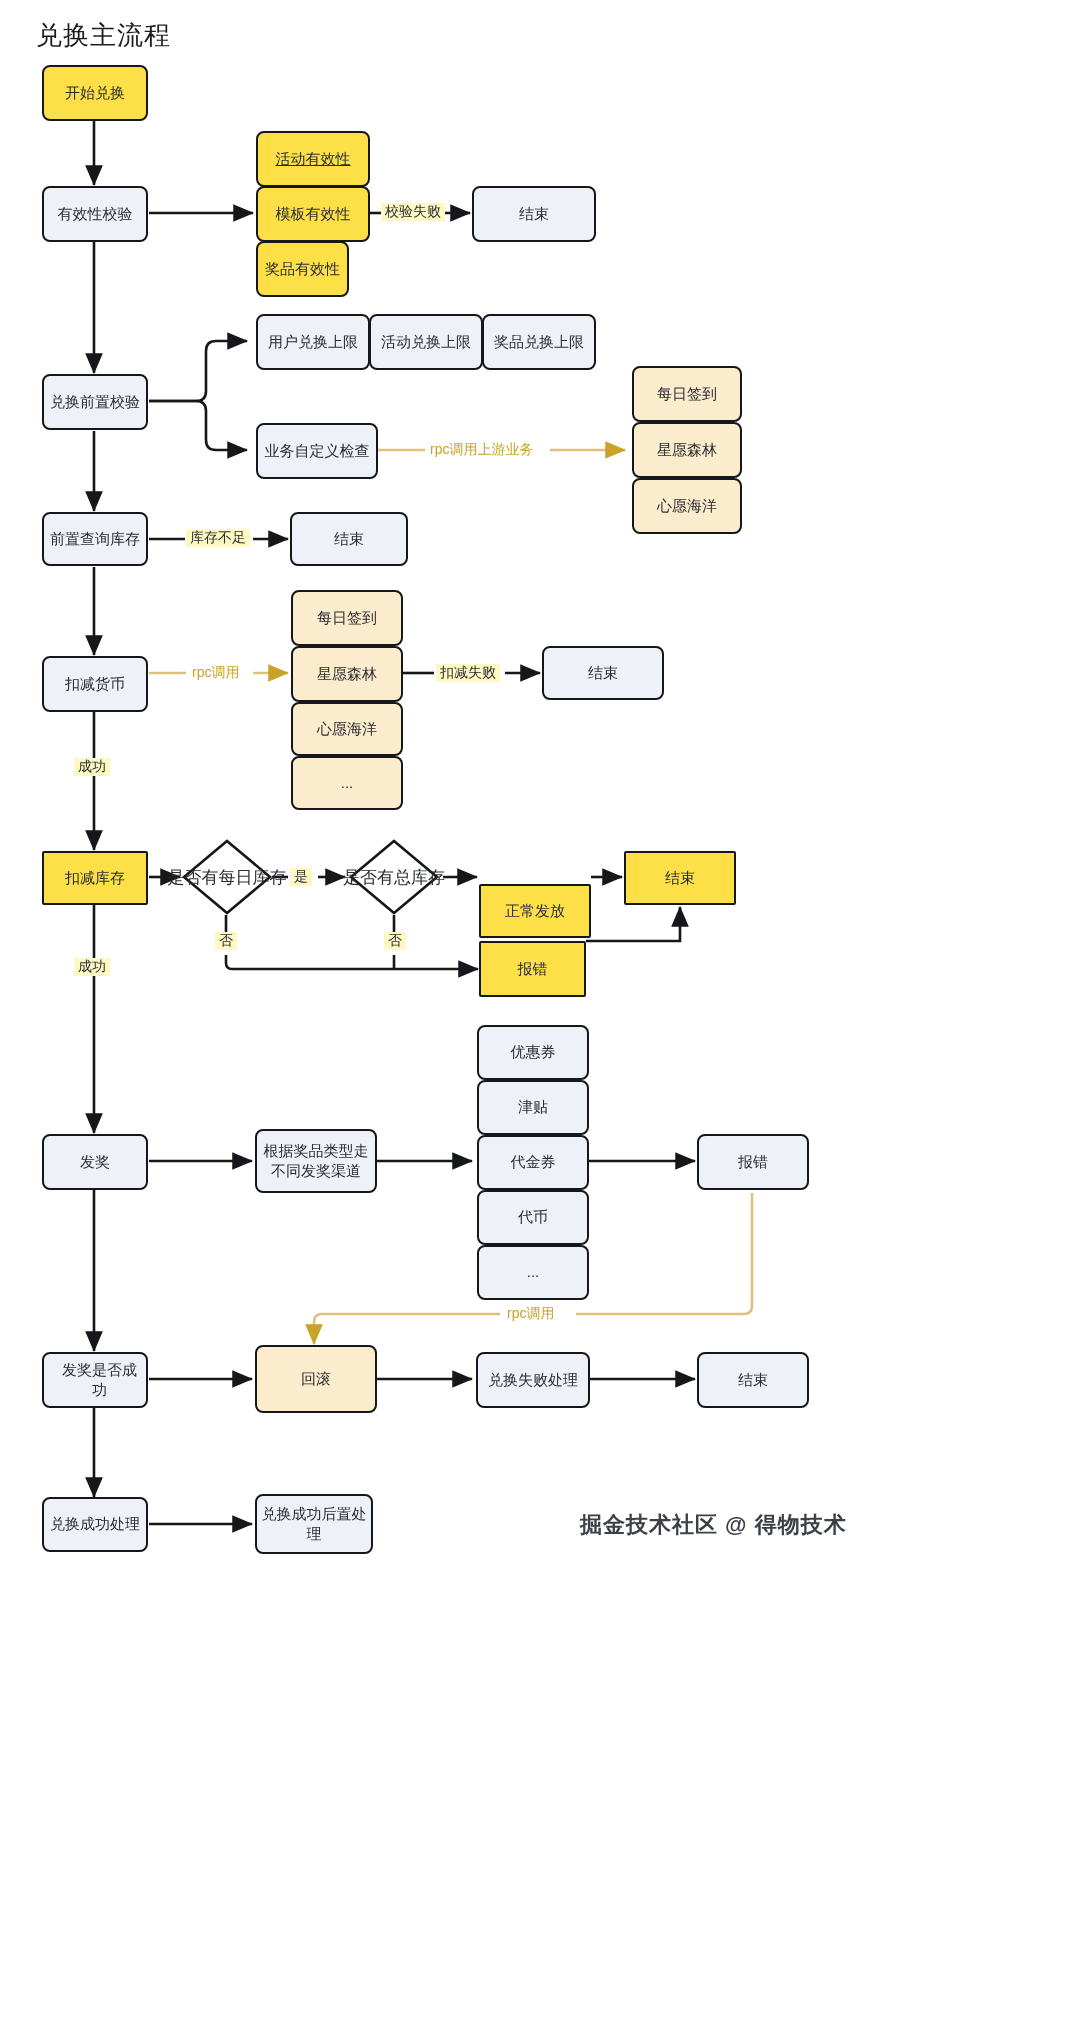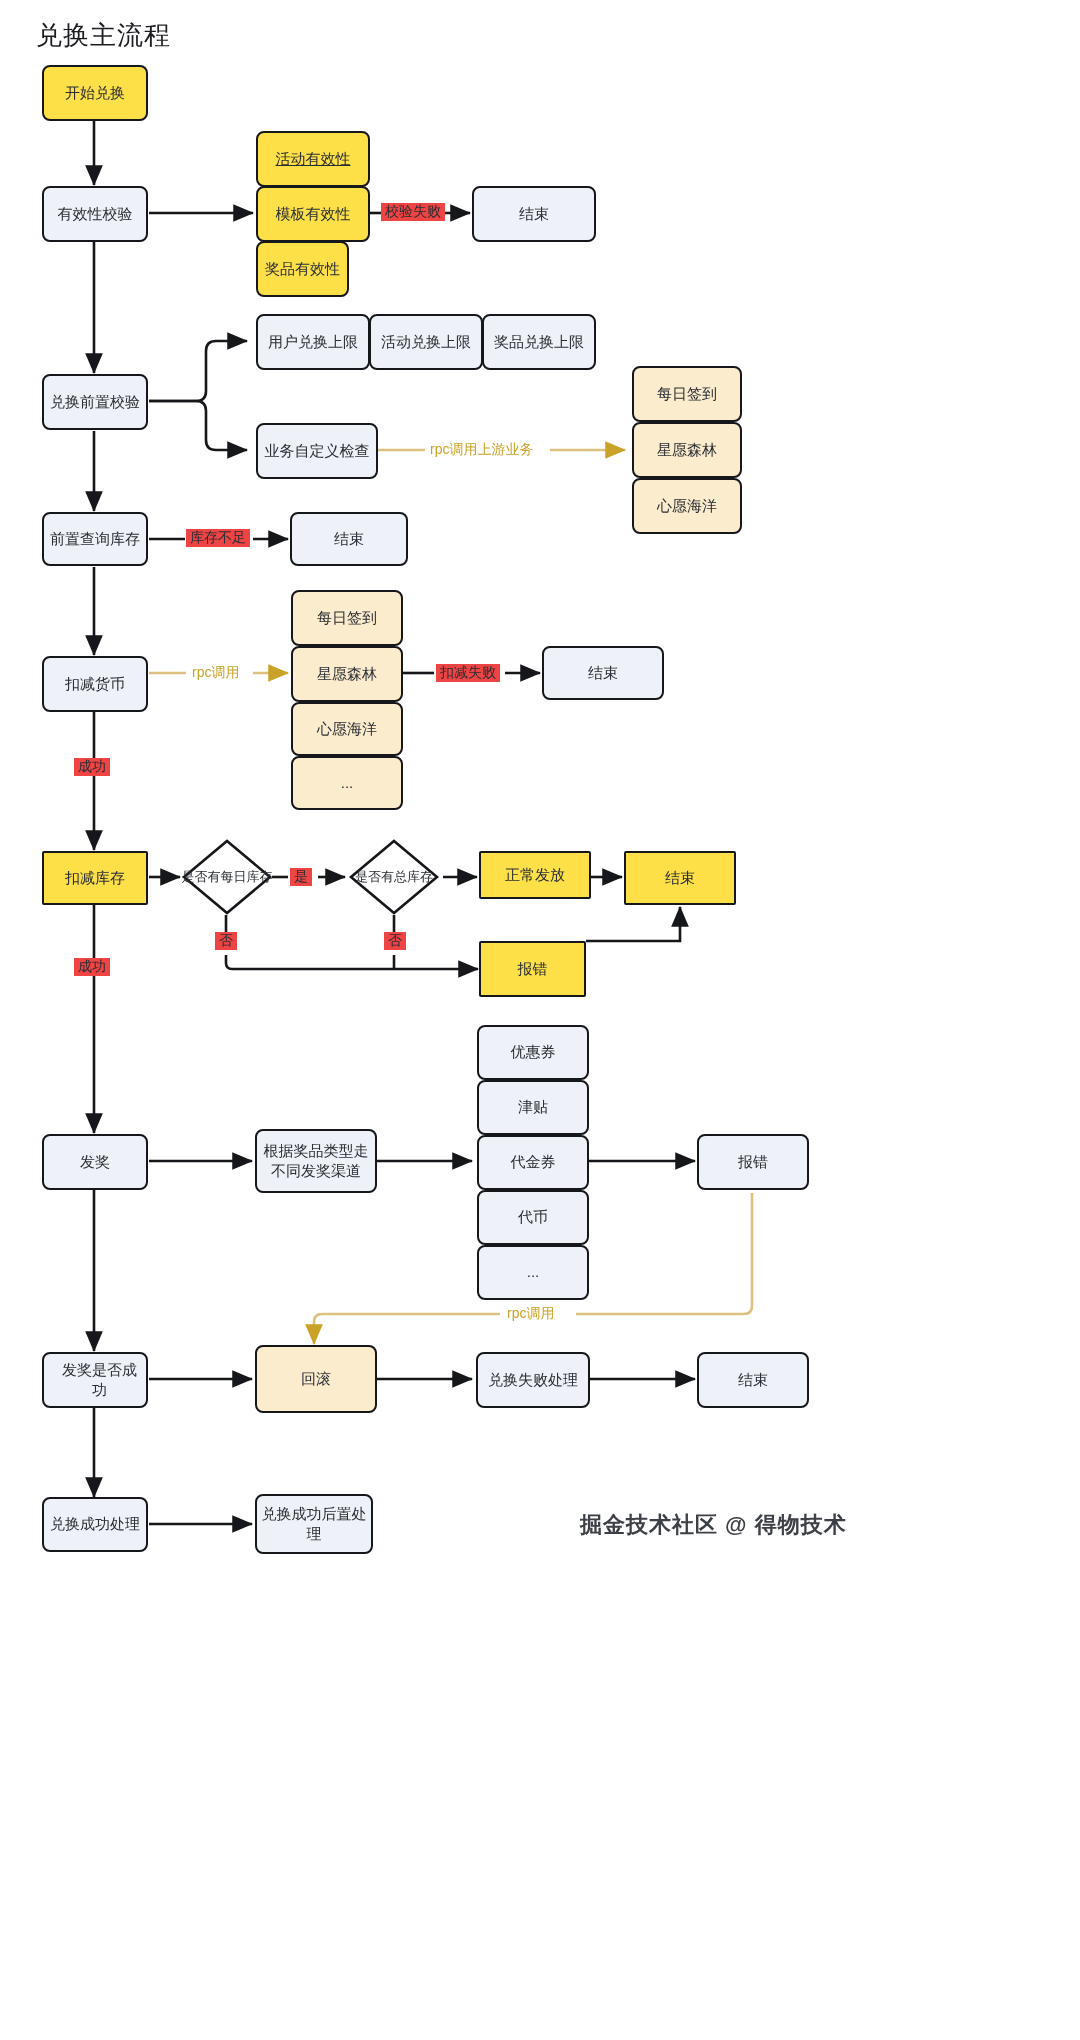--- a/index.html
+++ b/index.html
@@ -45,21 +45,21 @@
     padding:2px 4px;
   }
   .node.blue{background:#eef1f7;}
   .node.white{background:#fde047;}
   .node.yellow{background:#fbeccd;}
   .node.sharp{border-radius:2px;}
   .edge-label{
     position:absolute;
     font-size:14px;
     color:#2a2d33;
-    background:#ef4444;
+    background:#fef9c3;
     padding:0 4px;
     white-space:nowrap;
   }
   .edge-label.rpc{
     color:#c9a227;
     background:#ffffff;
   }
   .diamond{
     position:absolute;
     display:flex;
@@ -67,21 +67,21 @@
     justify-content:center;
   }
   .diamond .dshape{
     position:absolute;
     left:0;top:0;
     width:100%;height:100%;
   }
   .diamond .dtext{
     position:relative;
     z-index:2;
-    font-size:13px;
+    font-size:17px;
     color:#2a2d33;
     white-space:nowrap;
   }
   .watermark{
     position:absolute;
     font-size:22px;
     color:#3d4046;
     font-weight:bold;
     letter-spacing:1px;
     white-space:nowrap;
@@ -238,21 +238,21 @@
   <div class="diamond" style="left:348px;top:838px;width:92px;height:78px;">
     <svg class="dshape" viewBox="0 0 92 78">
       <polygon points="46,3 89,39 46,75 3,39" fill="#ffffff" stroke="#15171a" stroke-width="2.6"></polygon>
     </svg>
     <span class="dtext">是否有总库存</span>
   </div>
 
   <div class="edge-label" style="left:215px;top:932px;">否</div>
   <div class="edge-label" style="left:384px;top:932px;">否</div>
 
-  <div class="node sharp white" style="left:479px;top:851px;width:112px;height:48px;">正常发放</div>
+  <div class="node sharp white" style="left:479px;top:884px;width:112px;height:54px;">正常发放</div>
   <div class="node sharp white" style="left:624px;top:851px;width:112px;height:54px;">结束</div>
   <div class="node sharp white" style="left:479px;top:941px;width:107px;height:56px;">报错</div>
 
   <div class="edge-label" style="left:74px;top:958px;">成功</div>
 
   <div class="node blue" style="left:42px;top:1134px;width:106px;height:56px;">发奖</div>
   <div class="node blue" style="left:255px;top:1129px;width:122px;height:64px;white-space:pre-line;">根据奖品类型走
 不同发奖渠道</div>
 
   <div class="node blue" style="left:477px;top:1025px;width:112px;height:55px;">优惠券</div>

